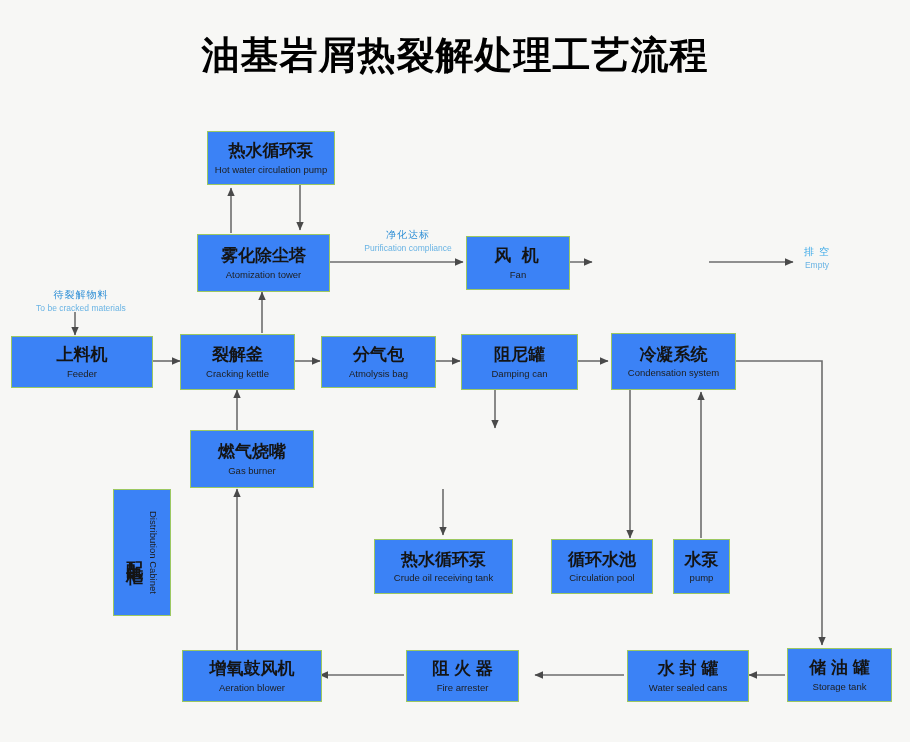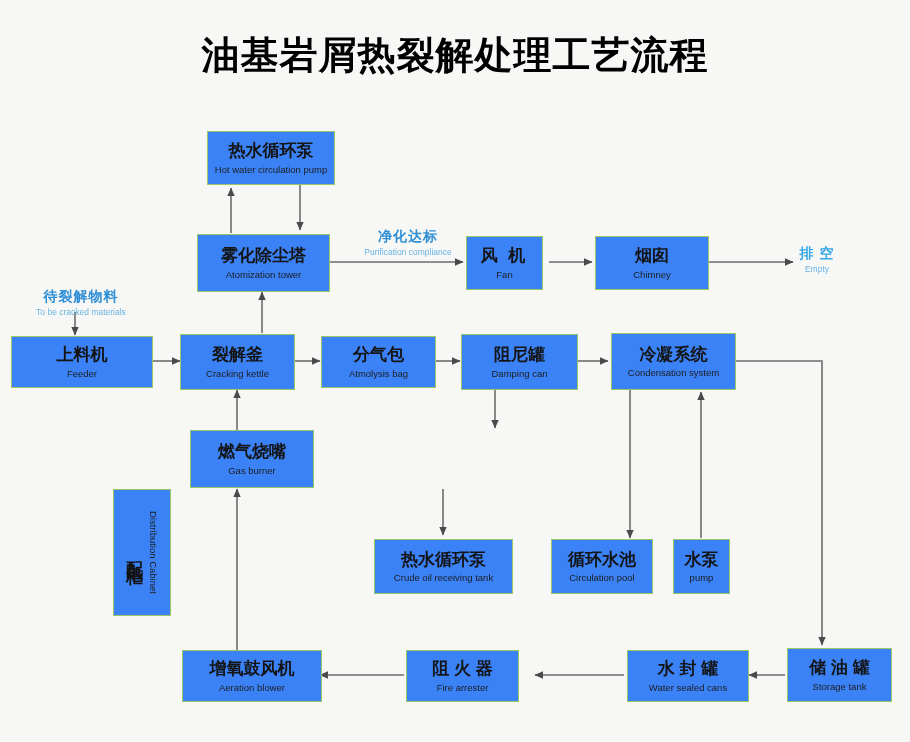--- a/index.html
+++ b/index.html
@@ -70,22 +70,22 @@
     font-size: 9.5px;
     margin-top: 0;
     margin-left: 4px;
   }
   .tag {
     position: absolute;
     text-align: center;
     white-space: nowrap;
   }
   .tag .cn {
-    font-size: 14px;
-    font-weight: bold;
+    font-size: 10px;
+    font-weight: normal;
     color: #2f8fd6;
     letter-spacing: 1px;
   }
   .tag .en {
     font-size: 8.5px;
     color: #6ab4e4;
     margin-top: 1px;
   }
   .tag.light .cn { color: #36a7e8; }
   svg.edges {
@@ -172,29 +172,25 @@
   <div class="node" style="left:207px; top:131px; width:128px; height:54px;">
     <div class="cn">热水循环泵</div>
     <div class="en">Hot water circulation pump</div>
   </div>
 
   <div class="node" style="left:197px; top:234px; width:133px; height:58px;">
     <div class="cn">雾化除尘塔</div>
     <div class="en">Atomization tower</div>
   </div>
 
-  <div class="node wide" style="left:466px; top:236px; width:77px; height:54px;">
+  <div class="node wide" style="left:466px; top:236px; width:104px; height:54px;">
     <div class="cn">风 机</div>
     <div class="en">Fan</div>
   </div>
 
-  <div class="node" style="left:595px; top:236px; width:114px; height:54px;">
-    <div class="cn">烟囱</div>
-    <div class="en">Chimney</div>
-  </div>
 
   <div class="node" style="left:11px; top:336px; width:142px; height:52px;">
     <div class="cn">上料机</div>
     <div class="en">Feeder</div>
   </div>
 
   <div class="node" style="left:180px; top:334px; width:115px; height:56px;">
     <div class="cn">裂解釜</div>
     <div class="en">Cracking kettle</div>
   </div>

